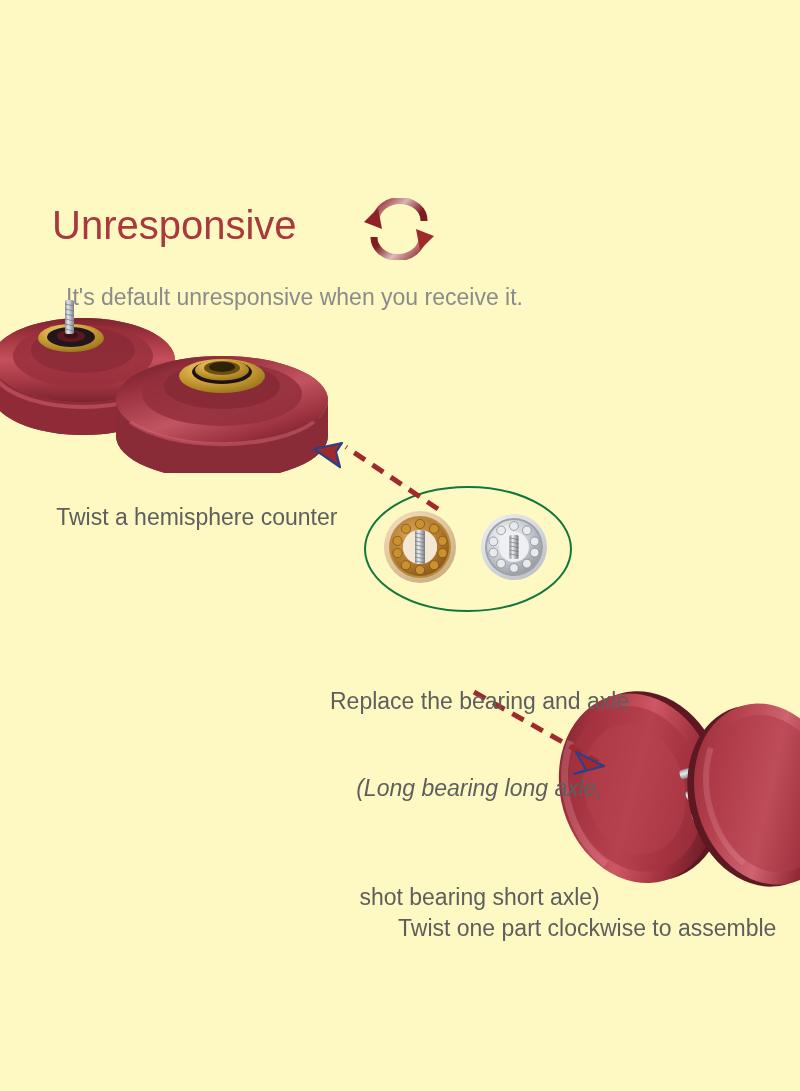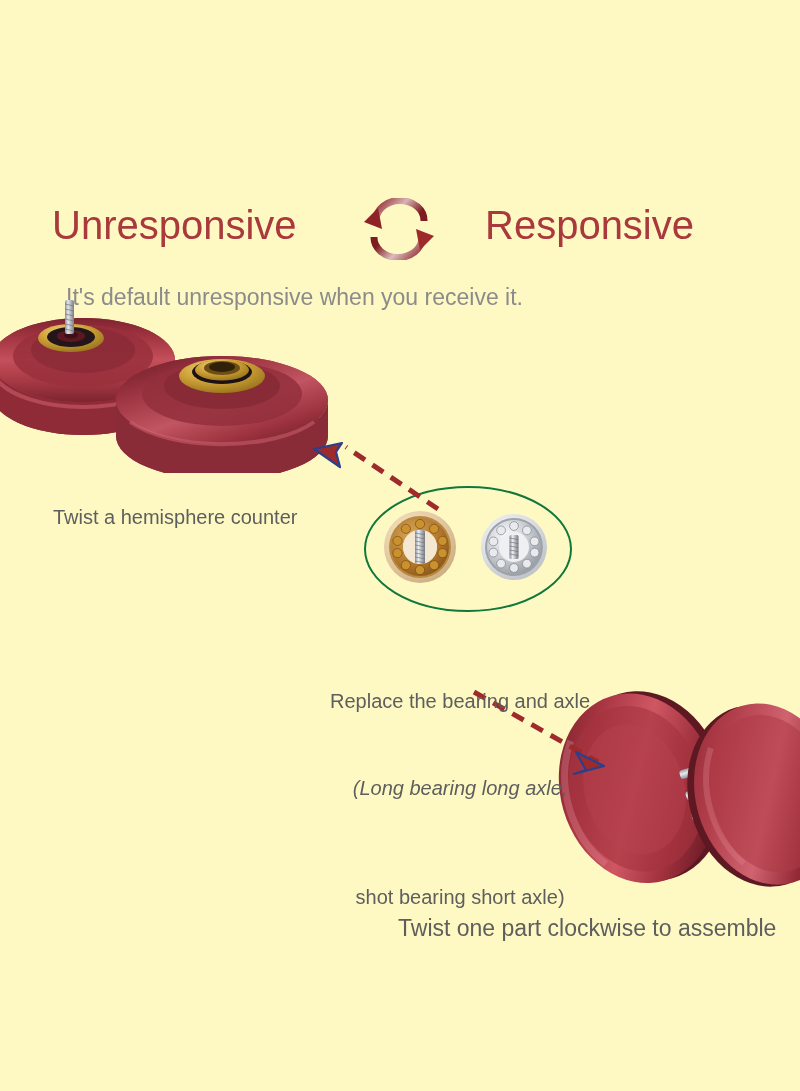--- a/index.html
+++ b/index.html
@@ -46,21 +46,21 @@
     line-height: 30px;
     color: #8b8b8b;
     white-space: nowrap;
     margin-top: 24px;
   }
 
   
   .caption {
     position: absolute;
     color: #5e5e5e;
-    font-size: 20px;
+    font-size: 23px;
     line-height: 28px;
     white-space: pre;
   }
   #caption-disassemble { left: 31px; top: 475px; }
   #caption-replace {
     left: 330px;
     top: 629px;
     line-height: 29px;
     text-align: center;
   }
@@ -122,21 +122,20 @@
       </linearGradient>
     </defs>
 
     <path d="M24 22 A24 20 0 0 1 72 23" fill="none" stroke="url(#gcyc1)" stroke-width="7" stroke-linecap="butt"></path>
     <polygon points="26,10 12,24 30,31" fill="#8e2226"></polygon>
 
     <path d="M70 40 A24 20 0 0 1 22 39" fill="none" stroke="url(#gcyc2)" stroke-width="7" stroke-linecap="butt"></path>
     <polygon points="68,52 82,38 64,31" fill="#9e2a2b"></polygon>
   </svg>
 
-  <div class="hdr-title" id="title-responsive">Responsive</div>
 
   <div class="sub-note">It's default unresponsive when you receive it.</div>
 
   <svg id="halves" viewBox="0 0 350 185">
     <defs>
       <linearGradient id="bodyA" x1="0" y1="0" x2="0" y2="1">
         <stop offset="0%" stop-color="#7e2430"></stop>
         <stop offset="22%" stop-color="#a03440"></stop>
         <stop offset="50%" stop-color="#c4505b"></stop>
         <stop offset="74%" stop-color="#a83a45"></stop>

